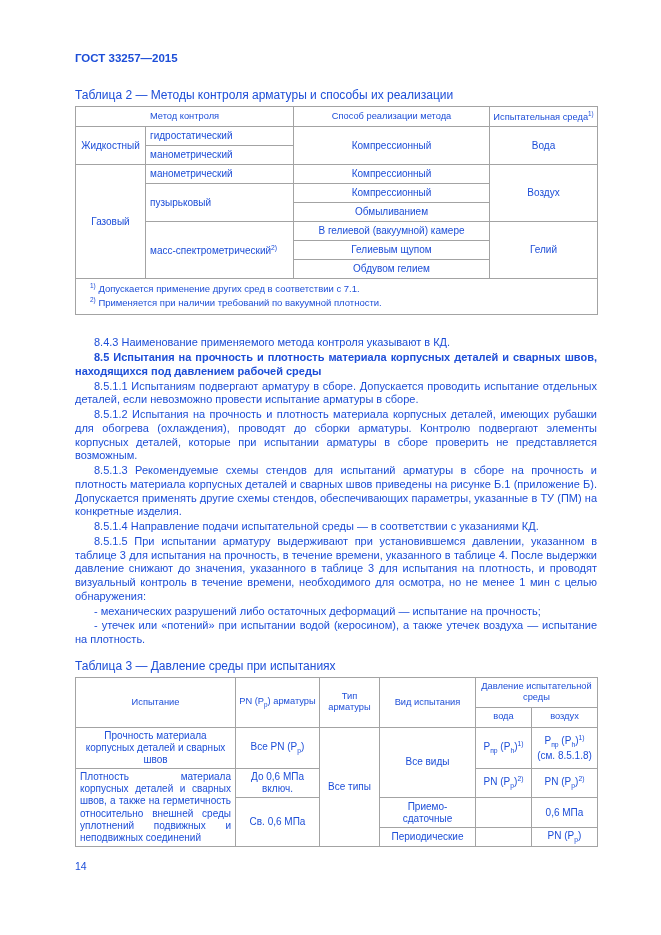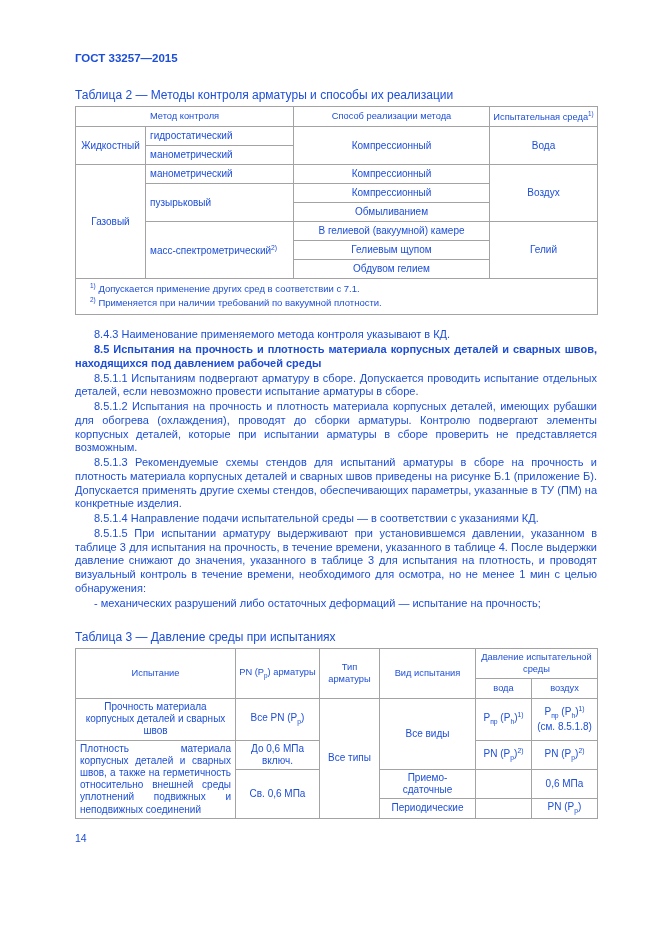--- a/index.html
+++ b/index.html
@@ -64,21 +64,21 @@
   .fnote .fn-line { padding-left: 8px; }
   .para {
     font-size: 11px;
     line-height: 1.25;
     text-align: justify;
     text-indent: 19px;
     margin: 0 0 1px 0;
   }
   .bold { font-weight: bold; }
   .mt { }
-  .mtl { margin-top: 13px; }
+  .mtl { margin-top: 21px; }
   sub { font-size: 0.68em; }
   sup { font-size: 0.68em; }
   .pgnum {
     font-size: 10.5px;
     margin-top: 13px;
     text-indent: 0;
   }
   .tall-cell { padding: 3px 4px; margin-left: 31px; }
 </style>
 </head>
@@ -149,22 +149,23 @@
     </table>
 
     <p class="para mtl">8.4.3 Наименование применяемого метода контроля указывают в КД.</p>
     <p class="para bold mt">8.5 Испытания на прочность и плотность материала корпусных деталей и сварных швов, находящихся под давлением рабочей среды</p>
     <p class="para">8.5.1.1 Испытаниям подвергают арматуру в сборе. Допускается проводить испытание отдельных деталей, если невозможно провести испытание арматуры в сборе.</p>
     <p class="para">8.5.1.2 Испытания на прочность и плотность материала корпусных деталей, имеющих рубашки для обогрева (охлаждения), проводят до сборки арматуры. Контролю подвергают элементы корпусных деталей, которые при испытании арматуры в сборе проверить не представляется возможным.</p>
     <p class="para">8.5.1.3 Рекомендуемые схемы стендов для испытаний арматуры в сборе на прочность и плотность материала корпусных деталей и сварных швов приведены на рисунке Б.1 (приложение Б). Допускается применять другие схемы стендов, обеспечивающих параметры, указанные в ТУ (ПМ) на конкретные изделия.</p>
     <p class="para">8.5.1.4 Направление подачи испытательной среды — в соответствии с указаниями КД.</p>
     <p class="para">8.5.1.5 При испытании арматуру выдерживают при установившемся давлении, указанном в таблице 3 для испытания на прочность, в течение времени, указанного в таблице 4. После выдержки давление снижают до значения, указанного в таблице 3 для испытания на плотность, и проводят визуальный контроль в течение времени, необходимого для осмотра, но не менее 1 мин с целью обнаружения:</p>
     <p class="para">- механических разрушений либо остаточных деформаций — испытание на прочность;</p>
-
-    <div class="tbl-caption" style="margin-top:20px">Таблица 3 — Давление среды при испытаниях</div>
+    <p class="para">- утечек или «потений» при испытании водой (керосином), а также утечек воздуха — испытание на плотность.</p>
+
+    <div class="tbl-caption" style="margin-top:12px">Таблица 3 — Давление среды при испытаниях</div>
 
     <table class="gtable" id="t3">
       <colgroup>
         <col style="width:160px">
           <col style="width:84px">
           <col style="width:60px">
           <col style="width:96px">
           <col style="width:56px">
           <col style="width:66px">
       </colgroup>

